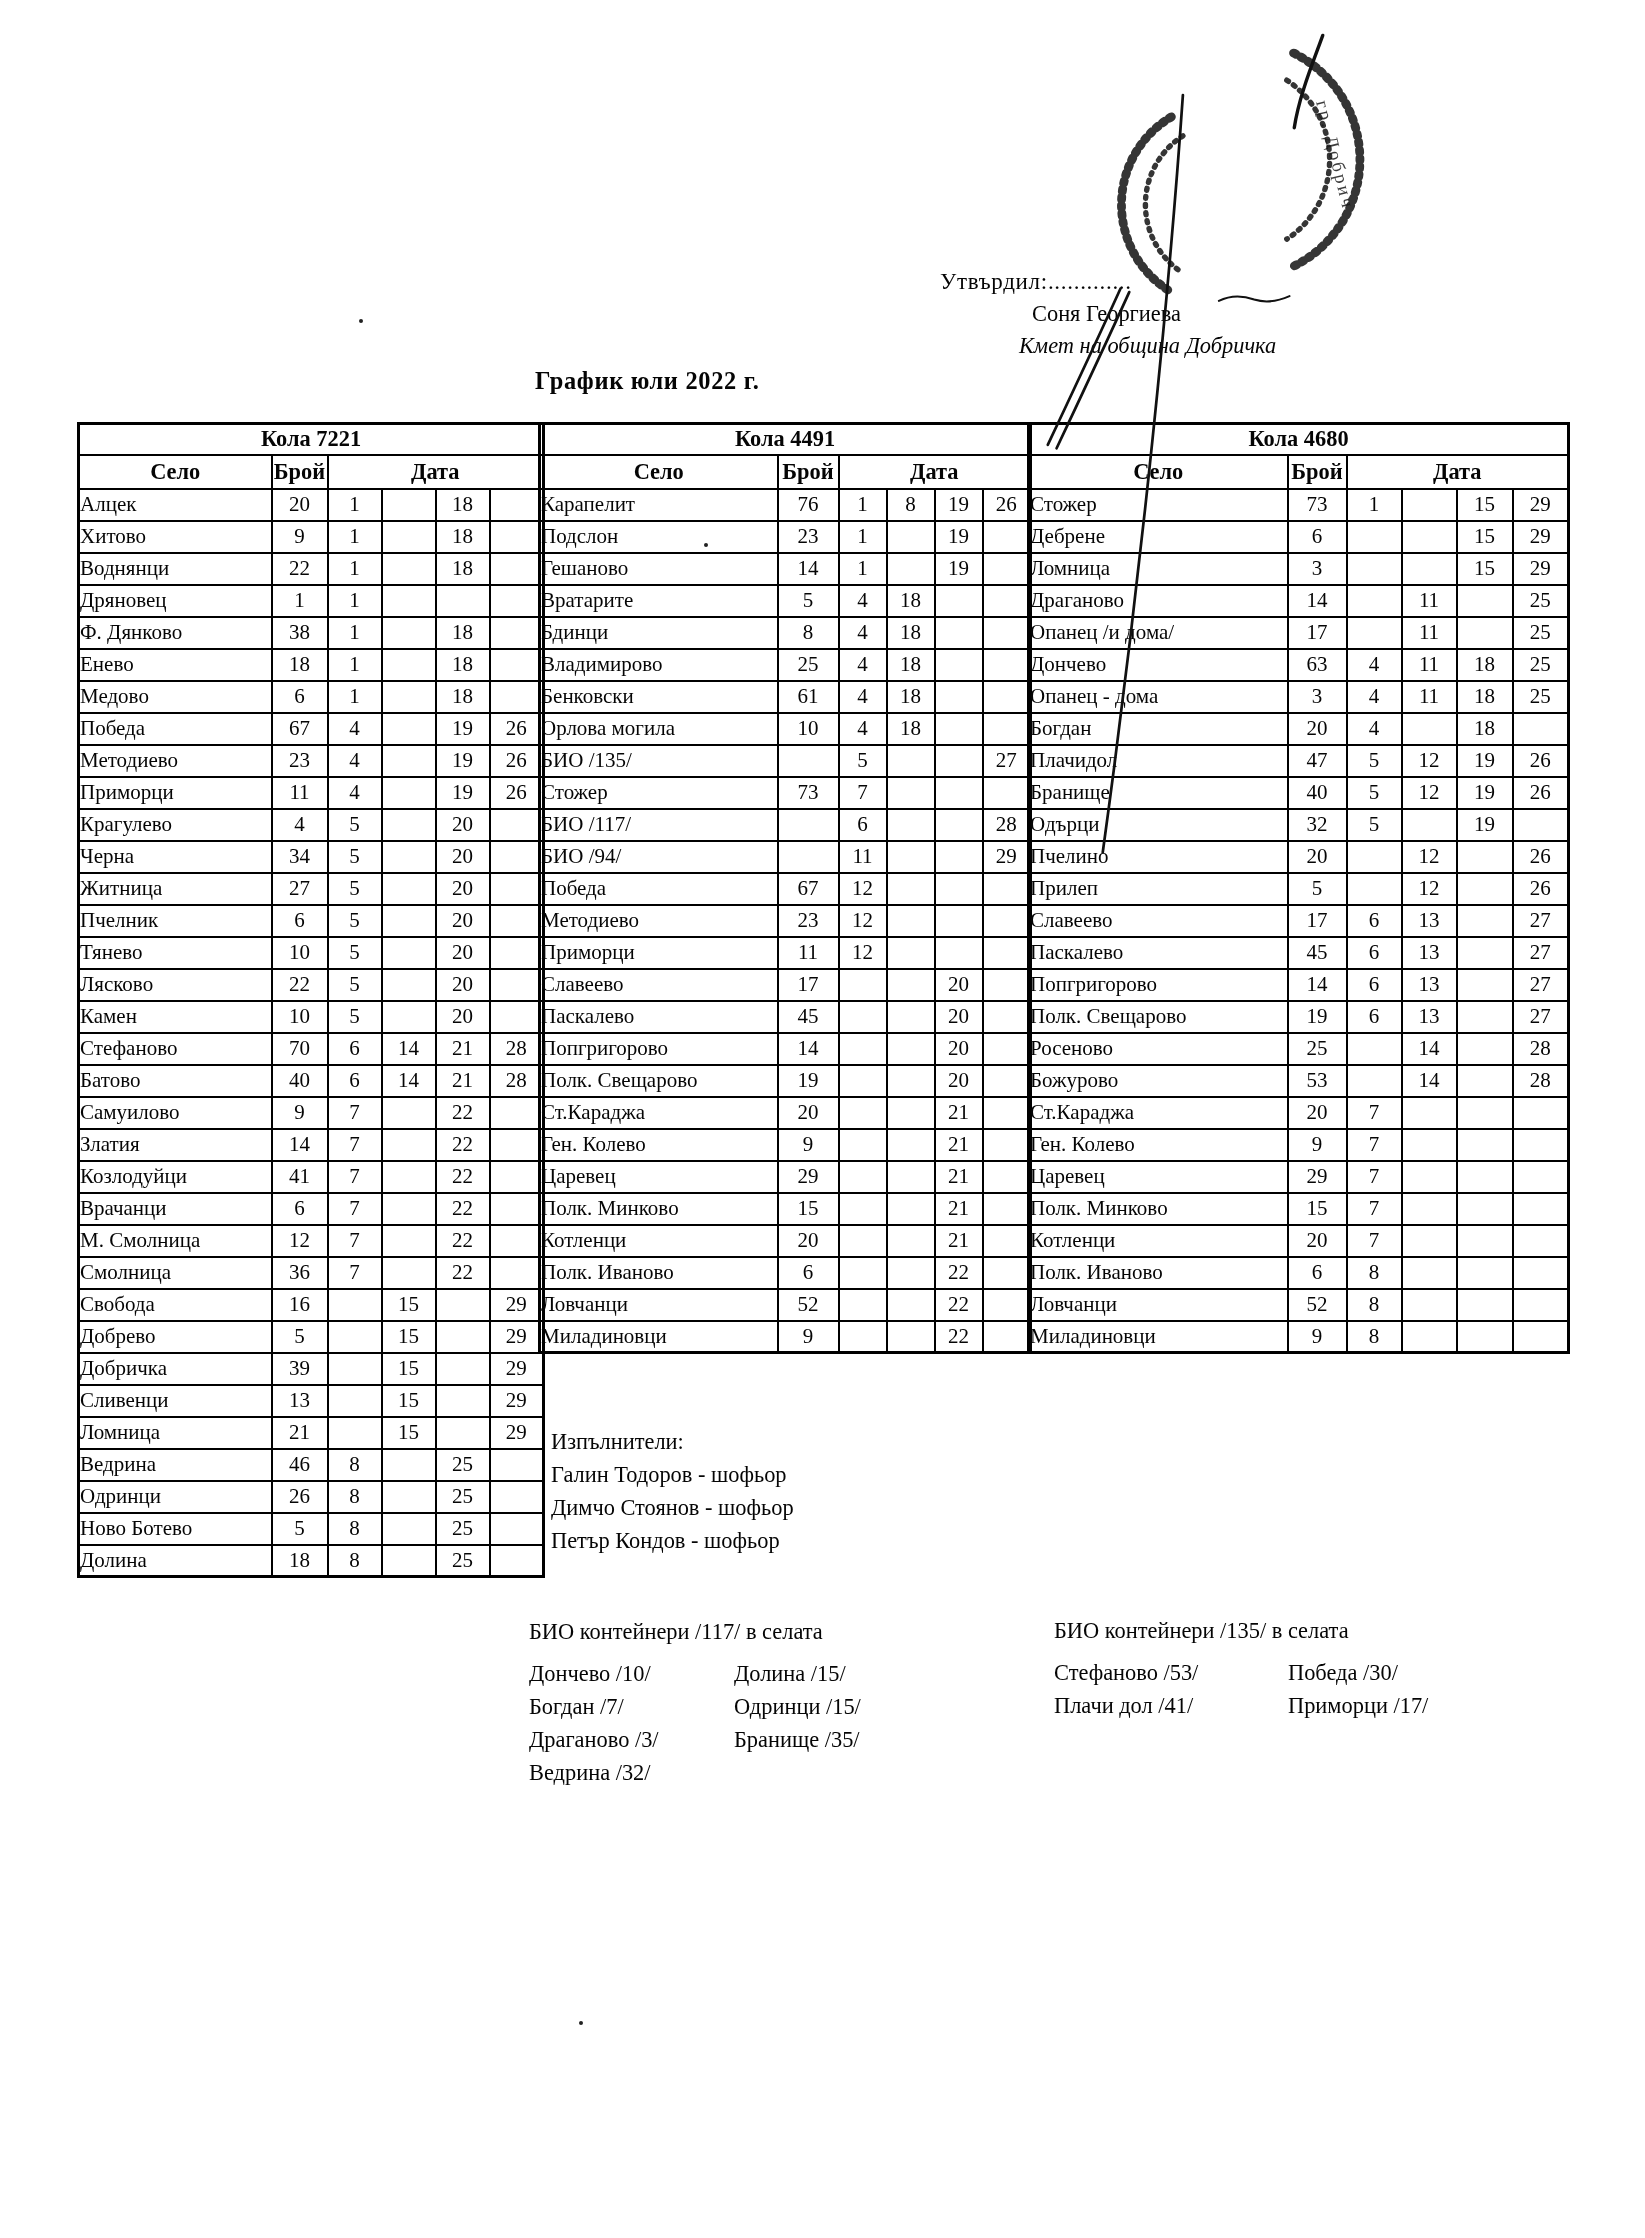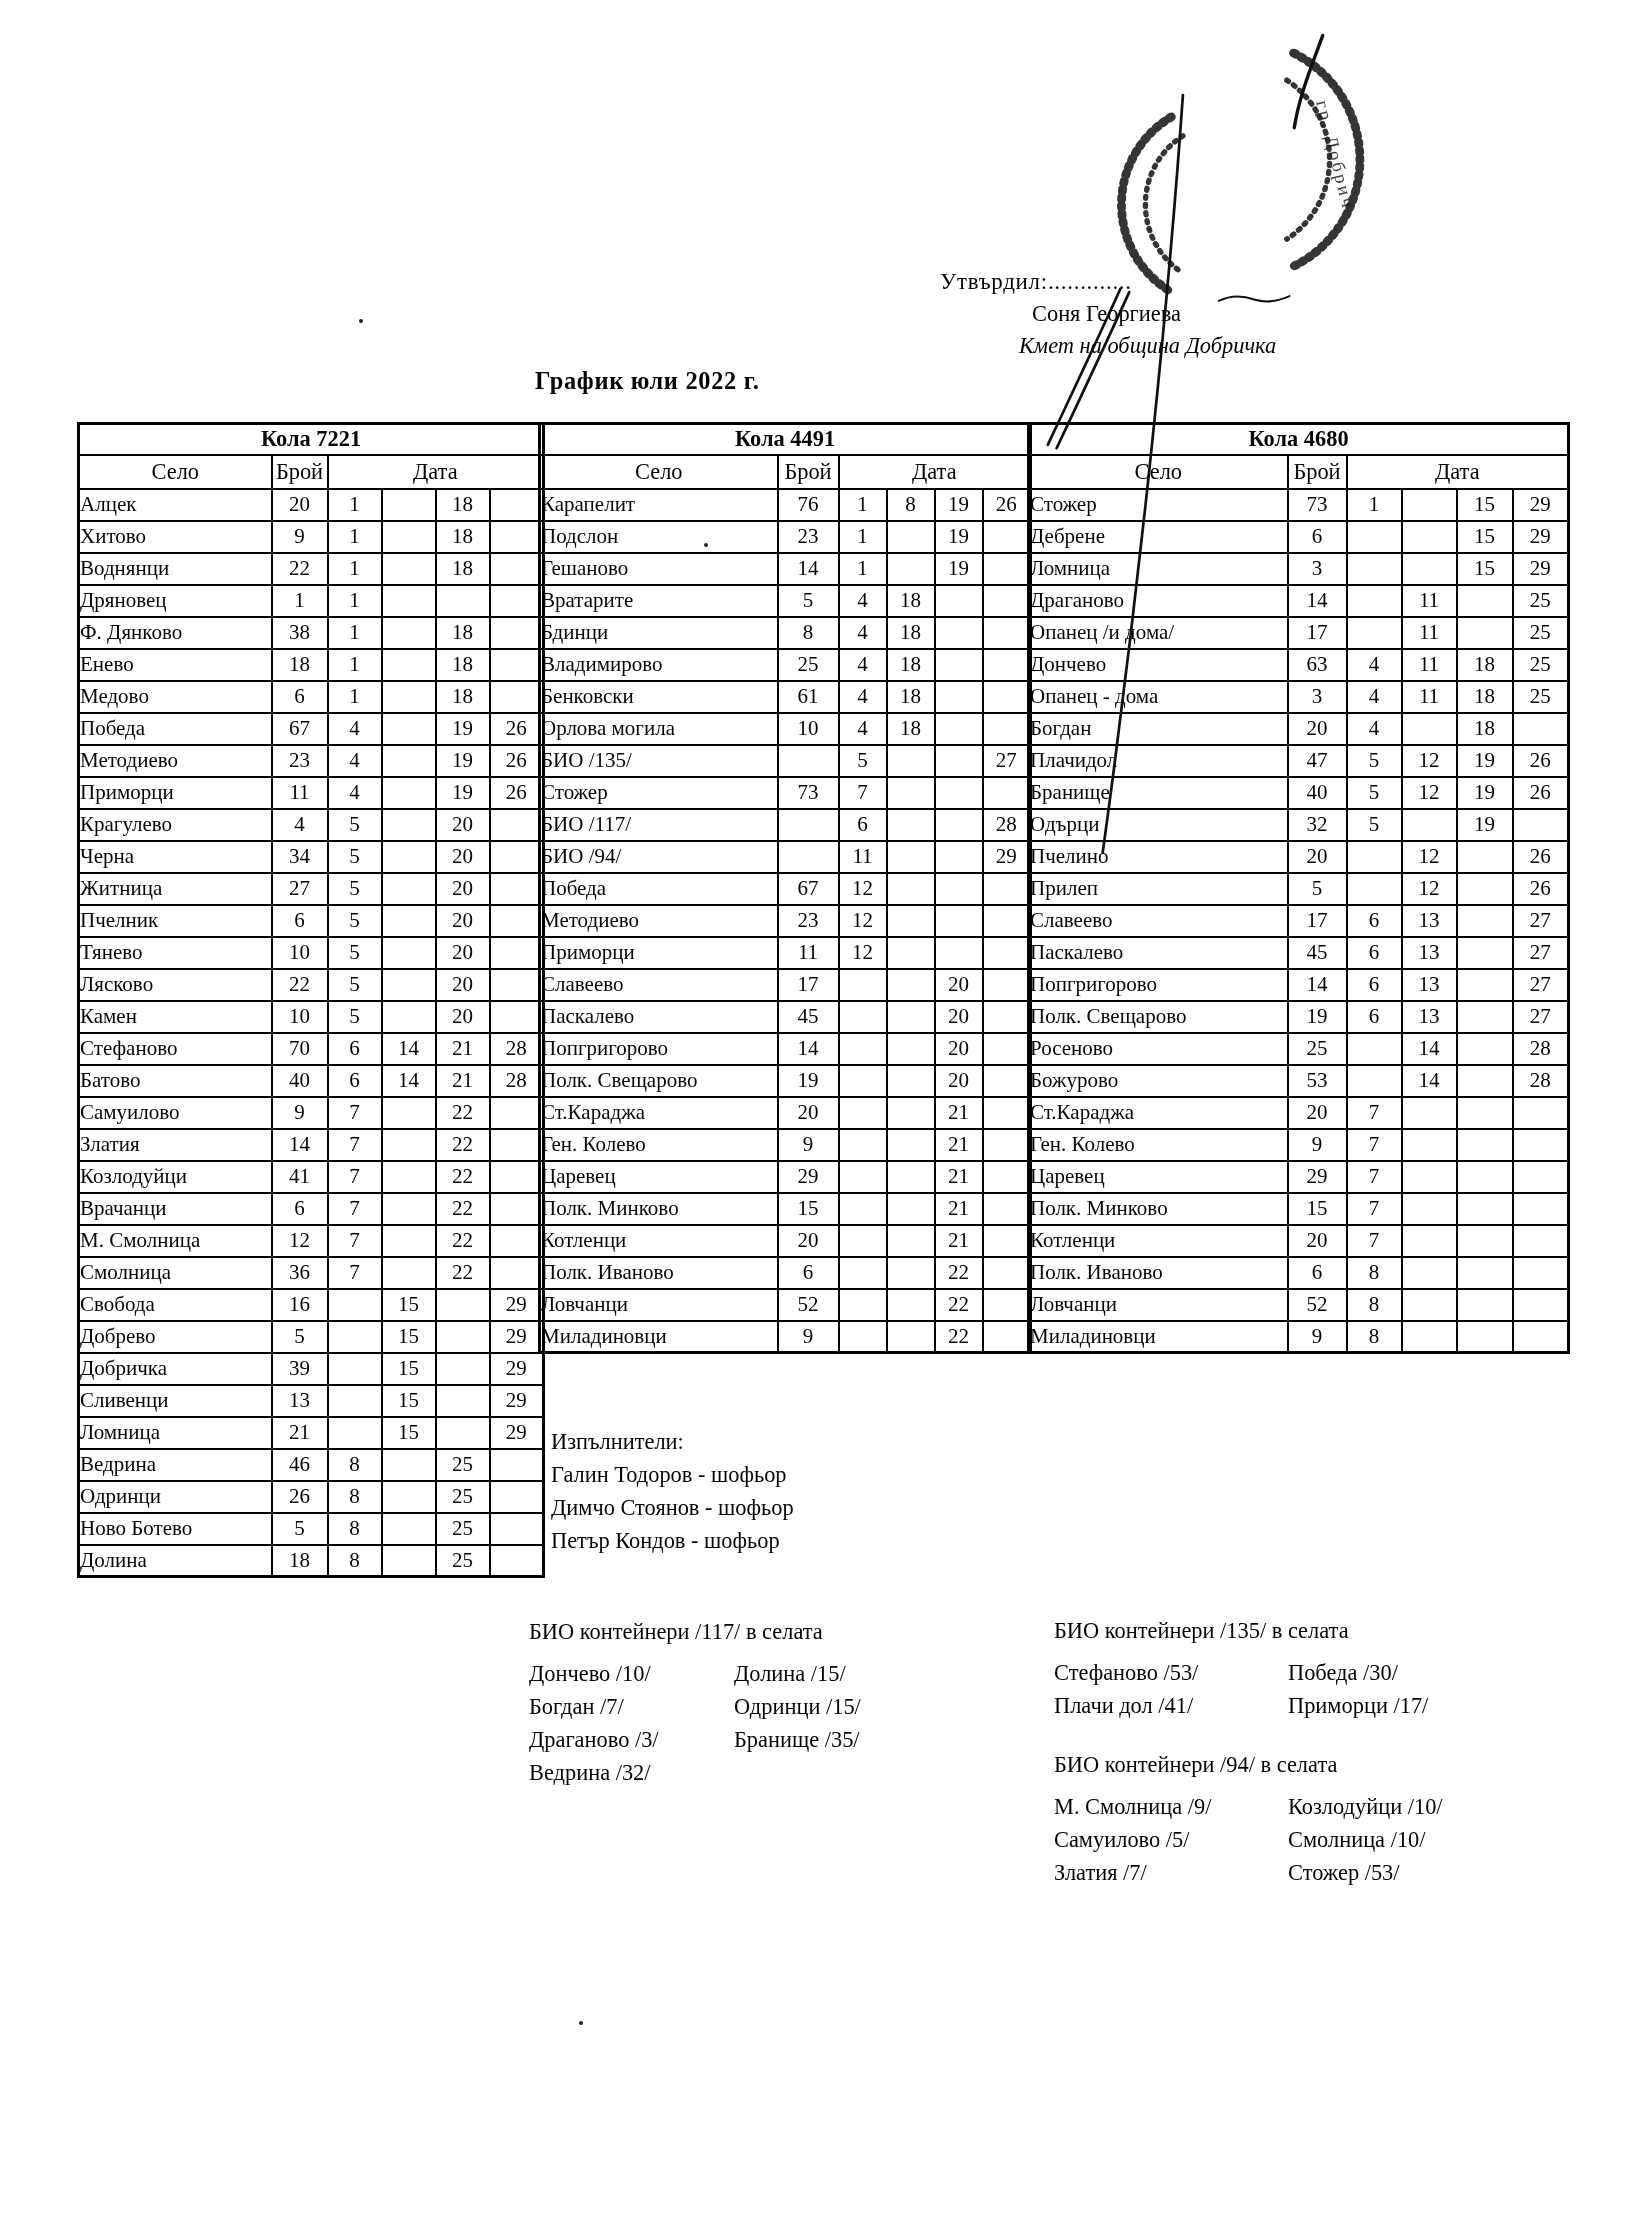--- a/index.html
+++ b/index.html
@@ -23,21 +23,21 @@
     border:3.4px solid #000;
   }
   table.sched th, table.sched td{
     border:2px solid #000;
     overflow:hidden;white-space:nowrap;
     padding:0;
   }
   tr.kola-row{height:31px;}
   tr.kola-row th{font-size:22.4px;font-weight:bold;border-bottom:2.7px solid #000;}
   tr.cols-row{height:34px;}
-  tr.cols-row th{font-size:22.4px;font-weight:normal;border-bottom:2.7px solid #000;}
+  tr.cols-row th{font-size:22.4px;font-weight:bold;border-bottom:2.7px solid #000;}
   table.sched tbody tr{height:32px;}
   td.c-name{text-align:left;padding-left:5.4px;font-size:21px;}
   td.c-num{text-align:center;font-size:21px;}
   td.c-date{text-align:center;font-size:21px;}
   th.h-num, td.c-num{border-left-width:2.7px !important;}
   td.d1{border-left-width:2.7px !important;}
 
   .executors{left:551px;top:1425px;font-size:22.4px;}
   .executors .exec-label{height:33px;line-height:33px;}
   .executors .list-line{height:33px;line-height:33px;}
@@ -873,35 +873,20 @@
           <div class="list-line">Стефаново /53/</div>
           <div class="list-line">Плачи дол /41/</div>
         </div>
       <div class="bio-col2">
           <div class="list-line">Победа /30/</div>
           <div class="list-line">Приморци /17/</div>
         </div>
     </div>
   </div>
 
-  <div id="bio94" class="abs bio-block">
-    <div class="bio-title">БИО контейнери /94/ в селата</div>
-    <div class="bio-cols">
-      <div class="bio-col1">
-          <div class="list-line">М. Смолница /9/</div>
-          <div class="list-line">Самуилово /5/</div>
-          <div class="list-line">Златия /7/</div>
-        </div>
-      <div class="bio-col2">
-          <div class="list-line">Козлодуйци /10/</div>
-          <div class="list-line">Смолница /10/</div>
-          <div class="list-line">Стожер /53/</div>
-        </div>
-    </div>
-  </div>
 
   <svg class="overlay" width="1646" height="2239" viewBox="0 0 2424 3297">
     <g stroke="#1a1a1a" fill="none" stroke-linecap="round" opacity="0.88">
 
       <path d="M 1725 172 A 150 150 0 0 0 1725 430" stroke-width="13" stroke-dasharray="4 8"></path>
       <path d="M 1742 200 A 120 120 0 0 0 1742 402" stroke-width="8" stroke-dasharray="3 9"></path>
 
       <path d="M 1905 78 A 175 175 0 0 1 1905 392" stroke-width="13" stroke-dasharray="4 8"></path>
       <path d="M 1895 118 A 140 140 0 0 1 1895 352" stroke-width="8" stroke-dasharray="3 9"></path>
     </g>

